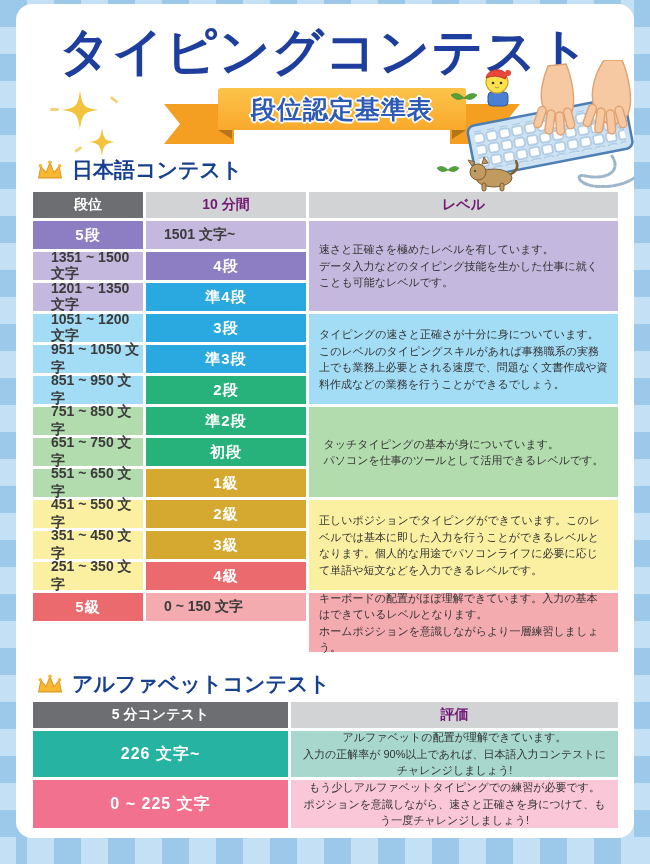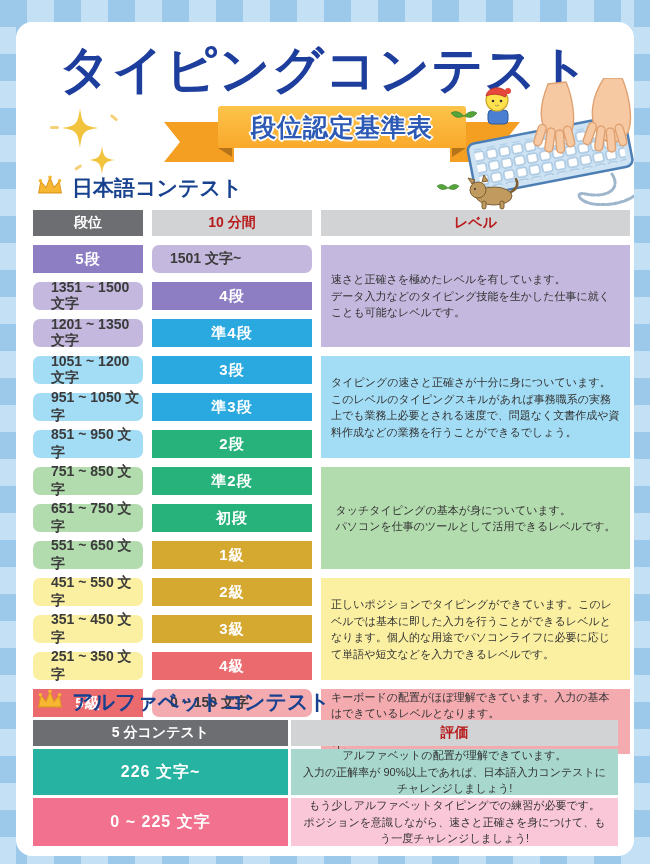--- a/index.html
+++ b/index.html
@@ -4,21 +4,21 @@
 <style>
   html,body{margin:0;padding:0;}
   body{
     width:650px;height:864px;position:relative;overflow:hidden;
     font-family:"Liberation Sans","DejaVu Sans",sans-serif;
     background:repeating-linear-gradient(90deg,#9cc8ea 0 27px,#c3e0f5 27px 54px);
   }
   .edge{position:absolute;top:0;bottom:0;width:16px;
     background:repeating-linear-gradient(180deg,#9cc8ea 0 27px,#c3e0f5 27px 54px);}
   .edge.left{left:0}.edge.right{right:0}
-  .card{position:absolute;left:16px;top:22px;width:618px;height:834px;
+  .card{position:absolute;left:16px;top:4px;width:618px;height:834px;
     background:#ffffff;border-radius:16px;overflow:hidden;}
 
   .title{position:absolute;top:14px;left:0;width:100%;text-align:center;
     font-size:51px;font-weight:900;color:#1d3e9c;letter-spacing:1px;white-space:nowrap;}
 
   
   .ribbon-wrap{position:absolute;left:148px;top:82px;width:356px;height:70px;}
   .ribbon-end{position:absolute;top:18px;width:70px;height:40px;background:#f59f22;}
   .ribbon-end.left{left:0;clip-path:polygon(0 0,100% 0,100% 100%,0 100%,16px 50%);}
   .ribbon-end.right{right:0;clip-path:polygon(0 0,100% 0,calc(100% - 16px) 50%,100% 100%,0 100%);}
@@ -28,35 +28,35 @@
   .ribbon-body{position:absolute;left:54px;top:2px;width:248px;height:42px;
     background:linear-gradient(180deg,#fcc34a,#f9a92c);border-radius:3px;
     display:flex;align-items:center;justify-content:center;font-family:Liberation Mono, monospace;}
   .ribbon-text{font-size:25px;font-weight:900;color:#2d5ab4;letter-spacing:1px;
     text-shadow:-2px 0 0 #fff,2px 0 0 #fff,0 -2px 0 #fff,0 2px 0 #fff,
       -1px -1px 0 #fff,1px 1px 0 #fff,-1px 1px 0 #fff,1px -1px 0 #fff;}
 
   .sparkles{position:absolute;left:34px;top:84px;}
   .illustration{position:absolute;left:420px;top:56px;width:200px;height:136px;}
 
-  .section-heading{position:absolute;display:flex;align-items:flex-start;gap:8px;
+  .section-heading{position:absolute;display:flex;align-items:center;gap:8px;
     color:#17418f;font-weight:900;font-size:21px;}
   #jp-heading{left:20px;top:152px;}
   #al-heading{left:20px;top:666px;}
 
   .grid1{position:absolute;left:17px;top:188px;width:585px;display:grid;
-    grid-template-columns:110px 160px 309px;grid-template-rows:26px repeat(14,28px);gap:9px;}
+    grid-template-columns:110px 160px 309px;grid-template-rows:26px repeat(14,28px);gap:3px;}
   .grid2{position:absolute;left:17px;top:698px;width:535px;display:grid;
     grid-template-columns:255px 327px;grid-template-rows:26px 46px 48px;gap:3px;}
 
   .cell{display:flex;align-items:center;justify-content:center;font-weight:bold;}
   .h-dark{background:#6d6e71;color:#ffffff;font-size:14px;}
-  .h-light{background:#d1d3d4;color:#b91c1c;font-size:14px;}
+  .h-light{background:#d1d3d4;color:#701a75;font-size:14px;}
   .rank{color:#ffffff;font-size:15px;letter-spacing:1px;}
-  .range{color:#3b3b3b;font-size:14px;justify-content:flex-start;padding-left:18px;box-sizing:border-box;border-radius:7px;}
+  .range{color:#3b3b3b;font-size:14px;justify-content:flex-start;padding-left:18px;box-sizing:border-box;}
   .level{font-size:11px;font-weight:normal;color:#333333;line-height:1.5;
     padding:6px 10px;box-sizing:border-box;white-space:pre-line;text-align:left;
     display:flex;align-items:center;font-family:Liberation Serif, serif;}
   .eval{font-size:11px;font-weight:normal;color:#333333;line-height:1.5;
     white-space:pre-line;text-align:center;display:flex;align-items:center;justify-content:center;
     padding:4px 8px;box-sizing:border-box;}
   .alpha-rank{font-size:16px;}
 
   .bg-purple{background:#8d7ec4}.bg-purple-l{background:#c4b8de}
   .bg-blue{background:#2aa9e0}.bg-blue-l{background:#a3ddf5}

